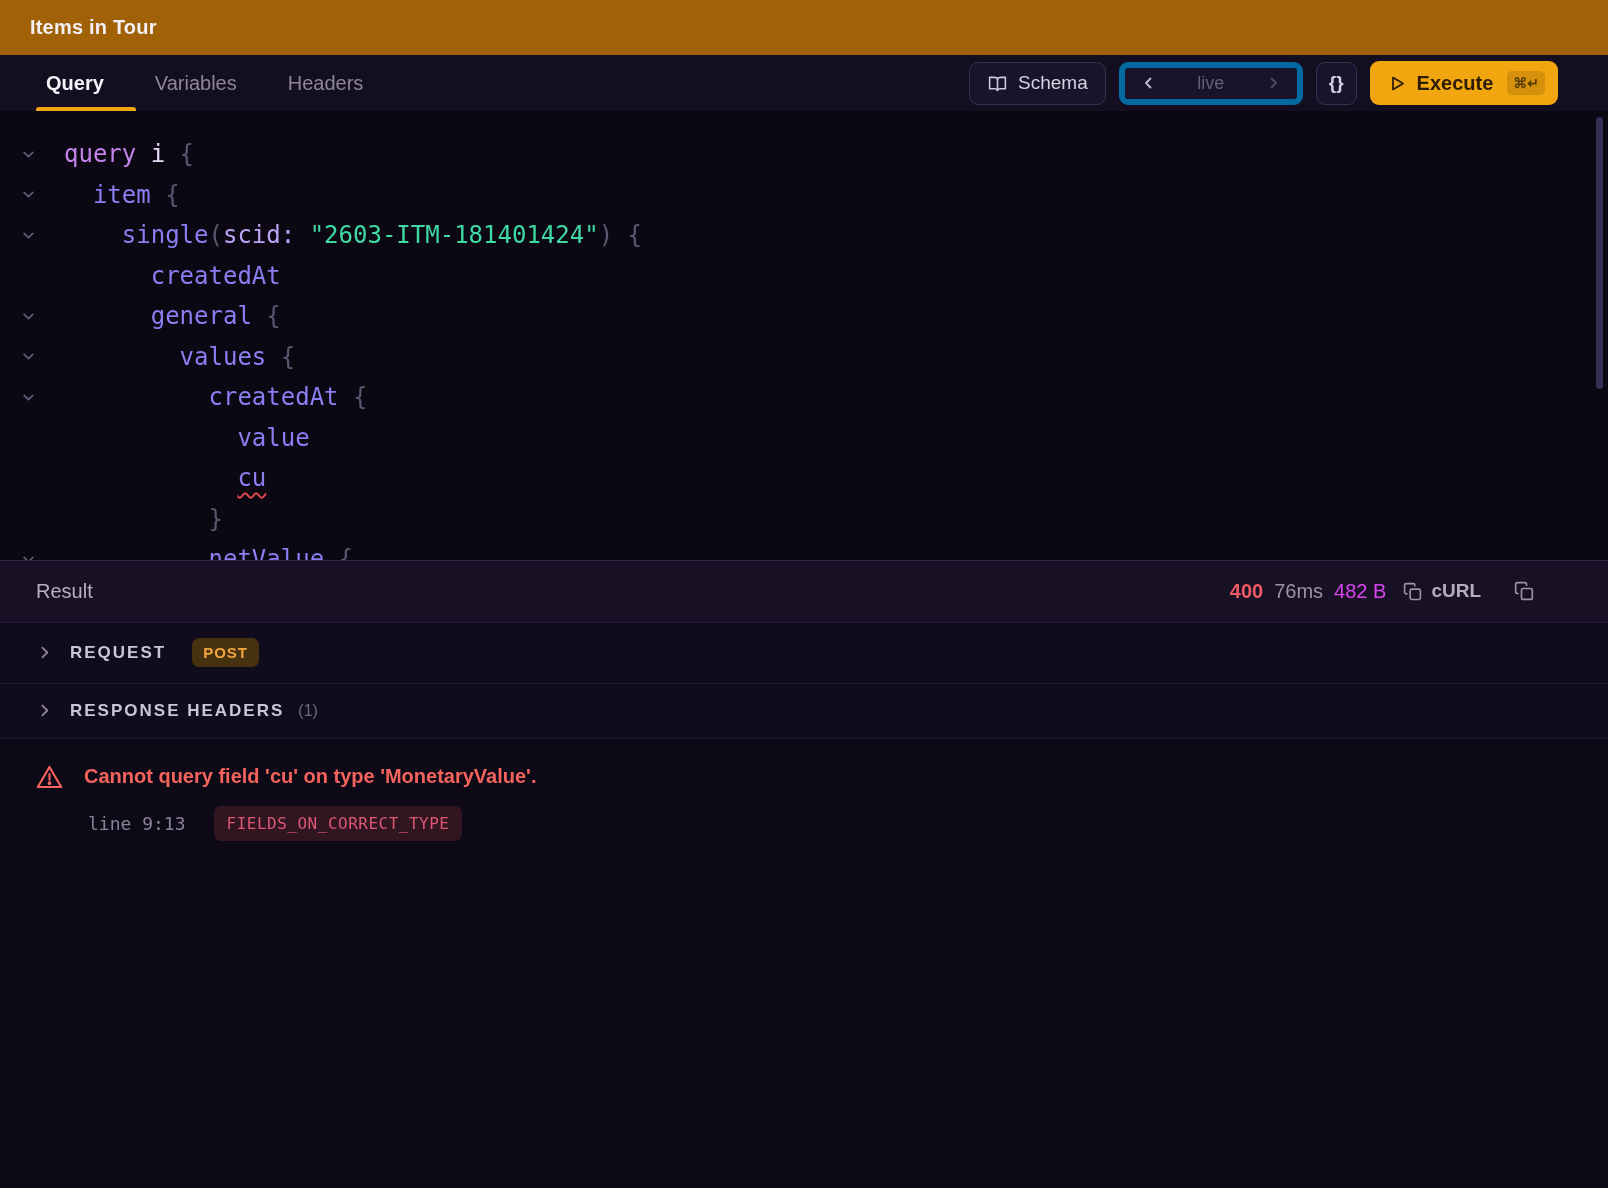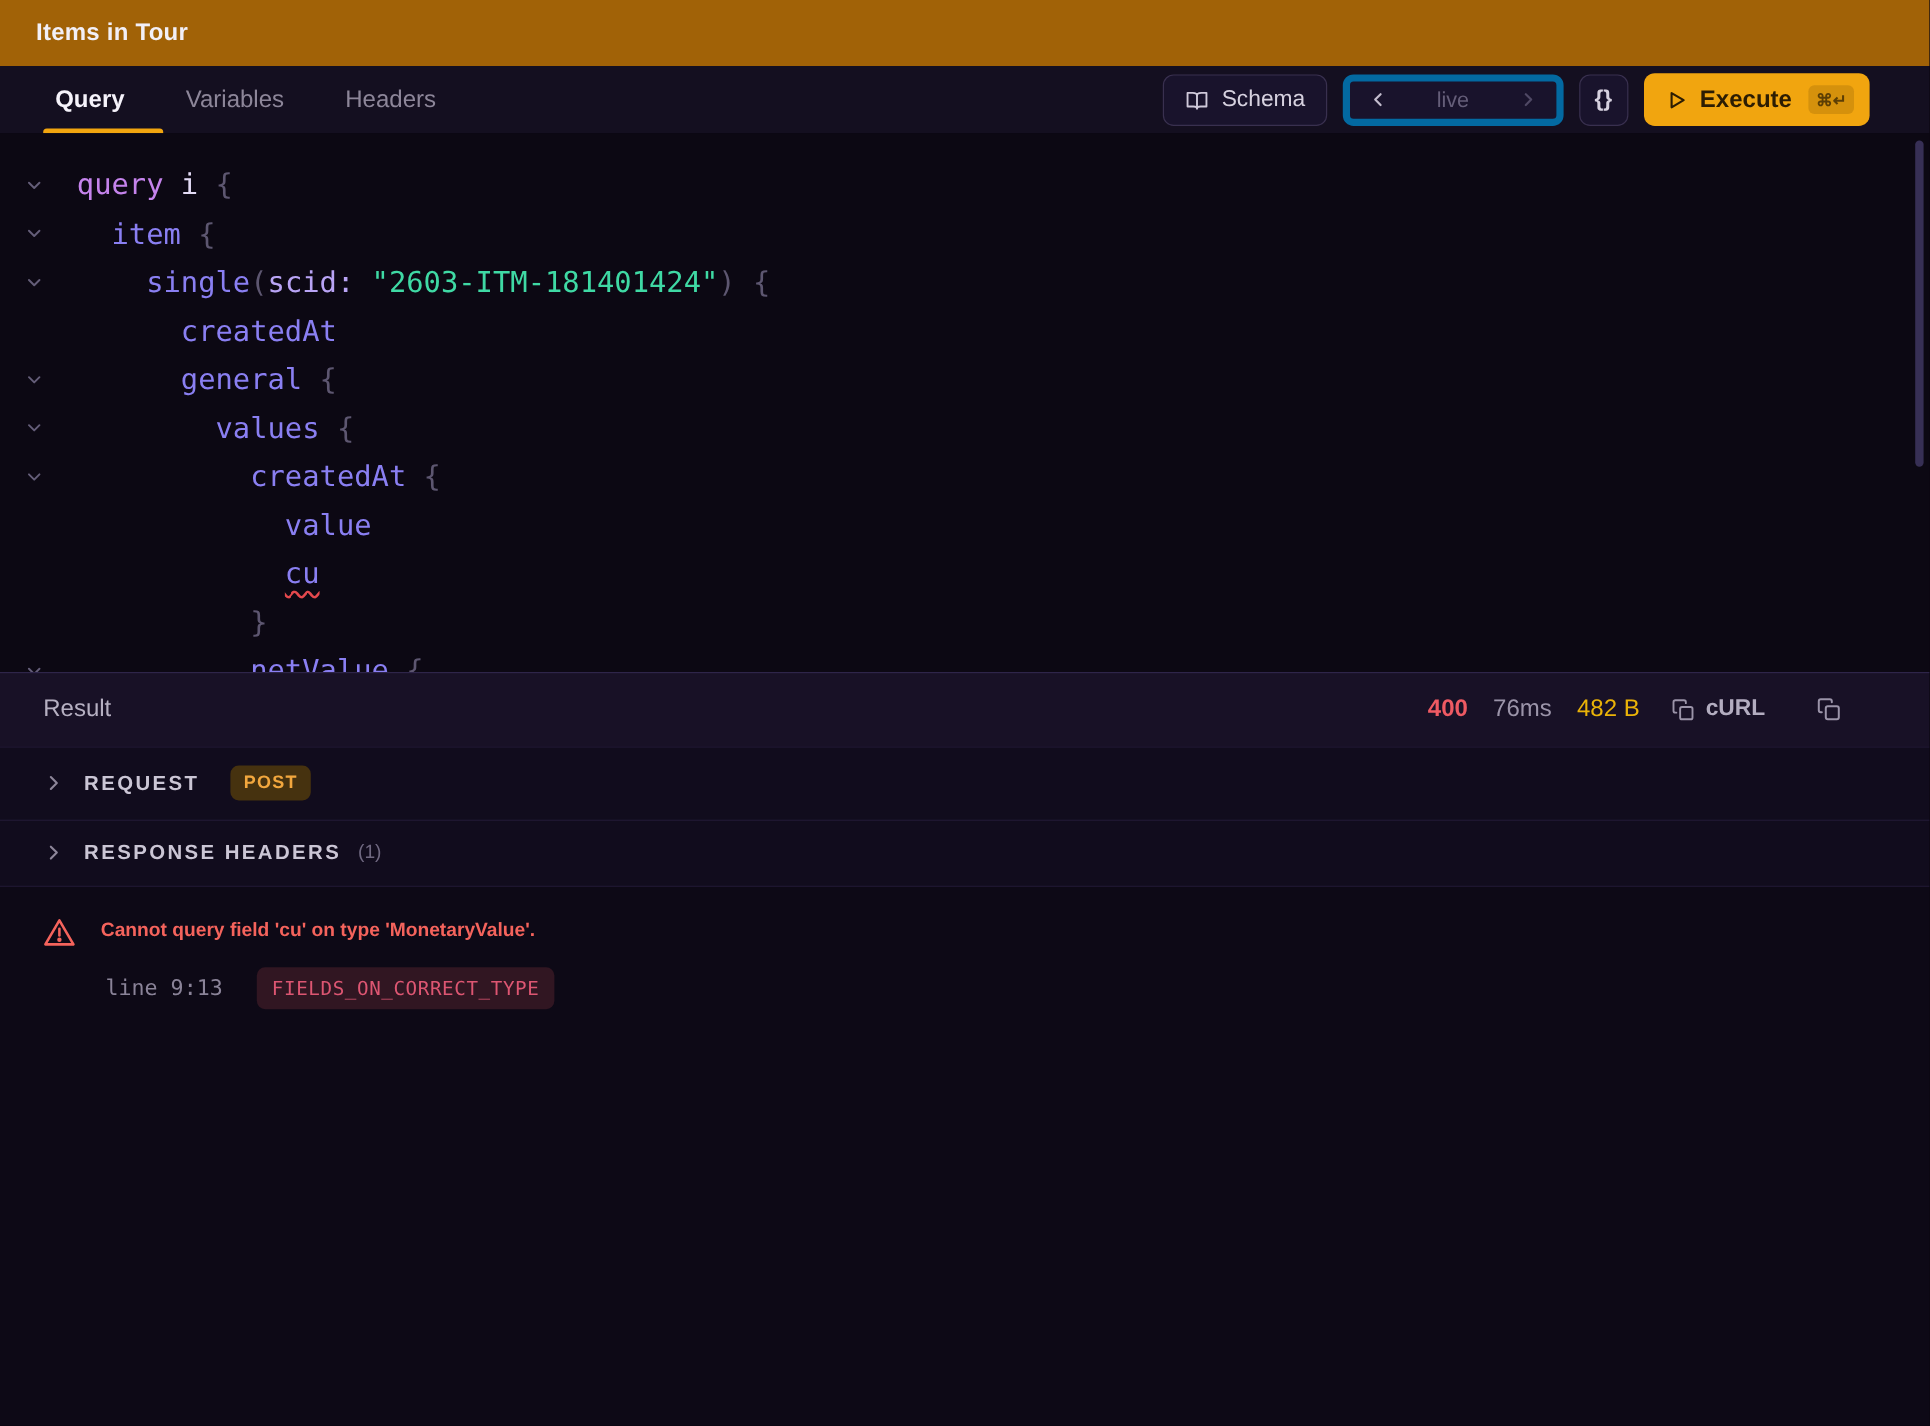--- a/index.html
+++ b/index.html
@@ -48,43 +48,43 @@
   .tk-s{color:#3fd9a4;}
   .tk-a{color:#b9a4f5;}
   .tk-w{color:#8a8398;}
   .tk-e{color:#8a7ff2;text-decoration:underline wavy #e5484d;text-decoration-thickness:2px;text-underline-offset:6px;}
   .scrollbar-thumb{position:absolute;top:6px;right:5px;width:7px;height:272px;background:#372f55;border-radius:4px;cursor:pointer;}
 
   
   .result-bar{height:62px;flex:none;background:#181126;border-top:1px solid #2e2549;
       display:flex;align-items:center;justify-content:space-between;padding:0 72px 0 36px;}
   .result-title{font-size:20px;color:#b6b0c2;}
-  .result-meta{display:flex;align-items:center;gap:21px;}
+  .result-meta{display:flex;align-items:center;gap:11px;}
   .status-code{color:#ee5a63;font-size:20px;font-weight:700;}
   .duration{color:#9b94a9;font-size:20px;}
-  .size{color:#eab308;font-size:20px;}
+  .size{color:#d946ef;font-size:20px;}
   .curl-btn{display:flex;align-items:center;gap:9px;background:none;border:none;color:#b3adc0;
       font-family:inherit;font-size:19px;font-weight:600;cursor:pointer;}
   .icon-btn{background:none;border:none;display:flex;align-items:center;padding:2px;cursor:pointer;margin-left:14px;}
 
   
   .section-row{flex:none;background:#110c1d;border-top:1px solid #221a36;display:flex;align-items:center;
       padding:0 36px;cursor:pointer;}
   .row-request{height:61px;}
   .row-headers{height:55px;}
   .section-chevron{display:flex;align-items:center;margin-right:17px;}
   .section-label{font-size:17px;font-weight:700;letter-spacing:2px;color:#cbc6d5;}
   .post-badge{margin-left:26px;background:#46320f;color:#f2a73e;font-size:15px;font-weight:700;
       letter-spacing:1px;padding:6px 11px;border-radius:7px;}
   .count{margin-left:14px;color:#6f6880;font-size:16px;}
 
   
   .error-panel{flex:1;background:#0d0916;border-top:1px solid #221a36;padding:24px 36px 0;}
   .error-main{display:flex;align-items:center;gap:21px;}
-  .error-msg{color:#f4635c;font-size:16px;font-weight:700;}
+  .error-msg{color:#f4635c;font-size:20px;font-weight:700;}
   .error-meta{display:flex;align-items:center;gap:28px;margin:16px 0 0 52px;}
   .error-loc{font-family:"DejaVu Sans Mono",monospace;font-size:18px;color:#8a8398;}
   .error-rule{font-family:"DejaVu Sans Mono",monospace;font-size:16px;color:#dd5672;background:#311622;
       padding:8px 13px;border-radius:7px;letter-spacing:.5px;}
 </style>
 </head>
 <body>
 
 <div class="app">
 

